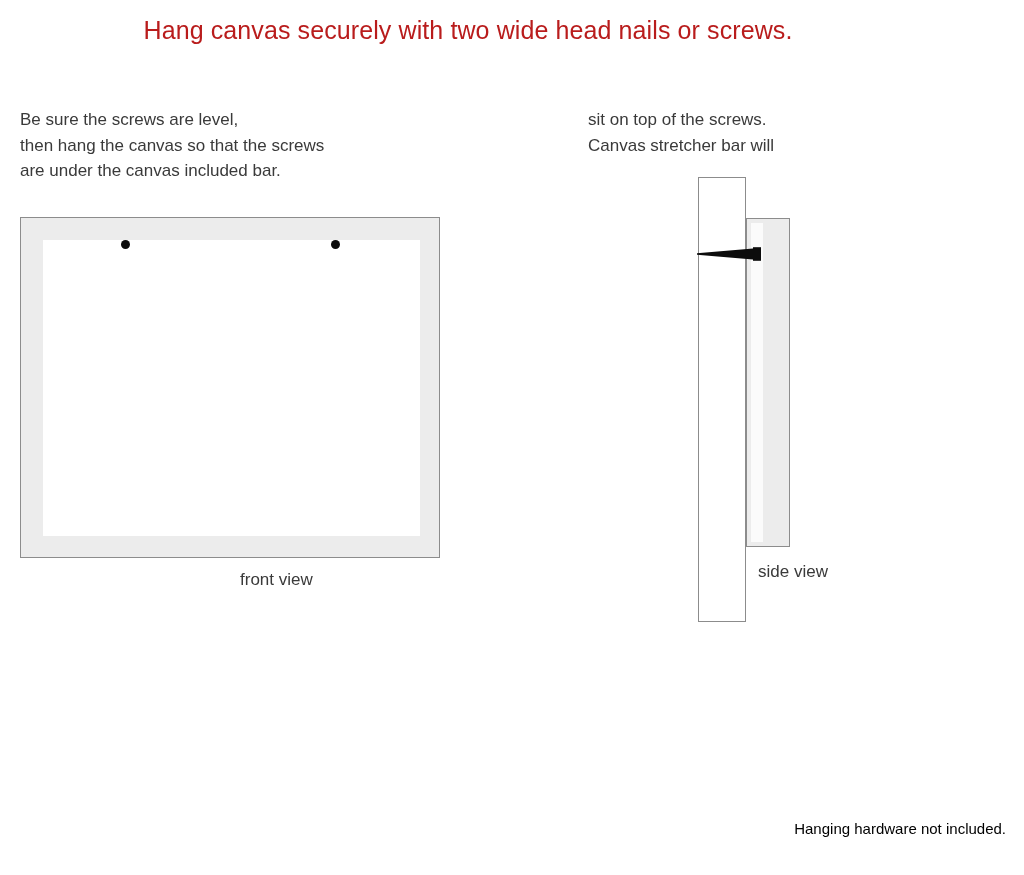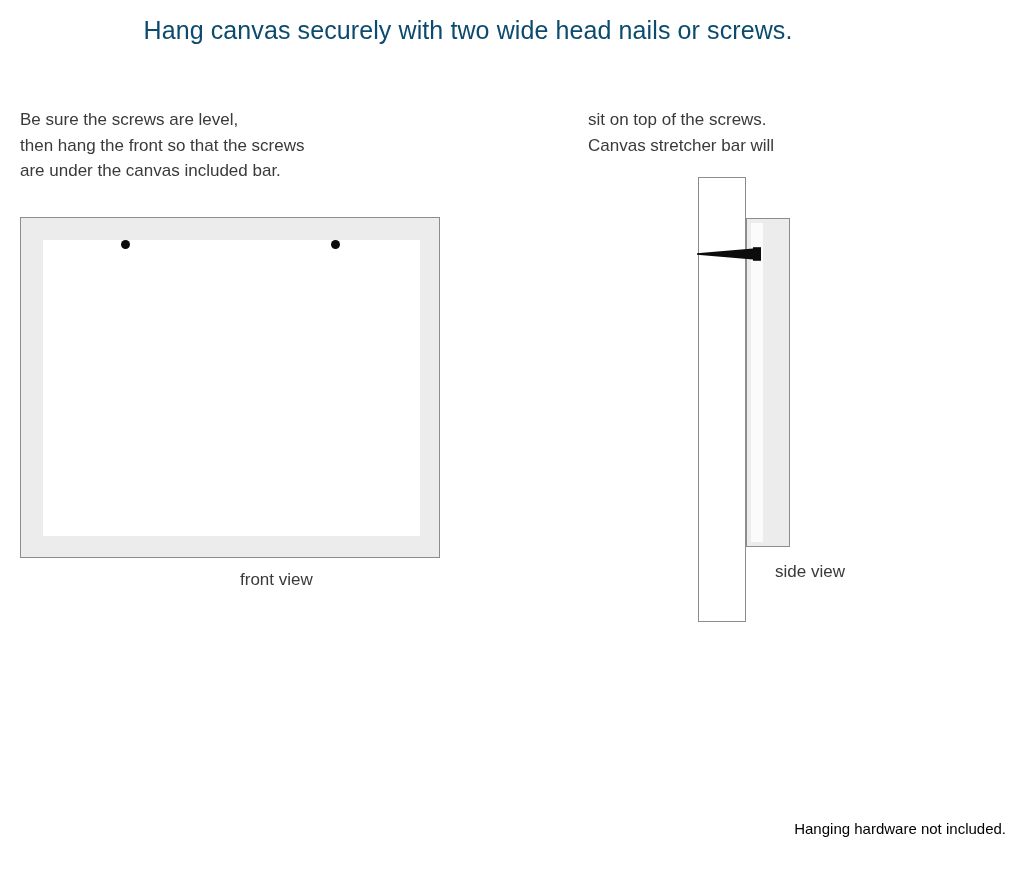--- a/index.html
+++ b/index.html
@@ -17,21 +17,21 @@
 
   
   .title {
     position: absolute;
     left: 0;
     top: 16px;
     width: 936px;
     text-align: center;
     font-size: 25px;
     font-weight: 300;
-    color: #0c4a6e;
+    color: #b91c1c;
     letter-spacing: 0.1px;
   }
 
   
   .caption {
     position: absolute;
     text-align: left;
     font-size: 17px;
     font-weight: 400;
     line-height: 25.5px;
@@ -86,21 +86,20 @@
   .front-view-label {
     left: 240px;
     top: 570px;
     width: 200px;
     text-align: left;
   }
   .side-view-label {
     left: 758px;
     top: 562px;
     text-align: left;
-    margin-left: 17px;
   }
 
   
   .side-wall {
     position: absolute;
     left: 698px;
     top: 177px;
     width: 48px;
     height: 445px;
     box-sizing: border-box;
@@ -146,21 +145,21 @@
     color: #000000;
   }
 </style>
 </head>
 <body>
 
 <div class="title">Hang canvas securely with two wide head nails or screws.</div>
 
 <div class="caption caption-left">
   <div>Be sure the screws are level,</div>
-  <div>then hang the front so that the screws</div>
+  <div>then hang the canvas so that the screws</div>
   <div>are under the canvas included bar.</div>
 </div>
 
 <div class="caption caption-right">
   <div>sit on top of the screws.</div>
   <div>Canvas stretcher bar will</div>
 </div>
 
 <div class="front-view">
   <div class="front-inner-panel"></div>

